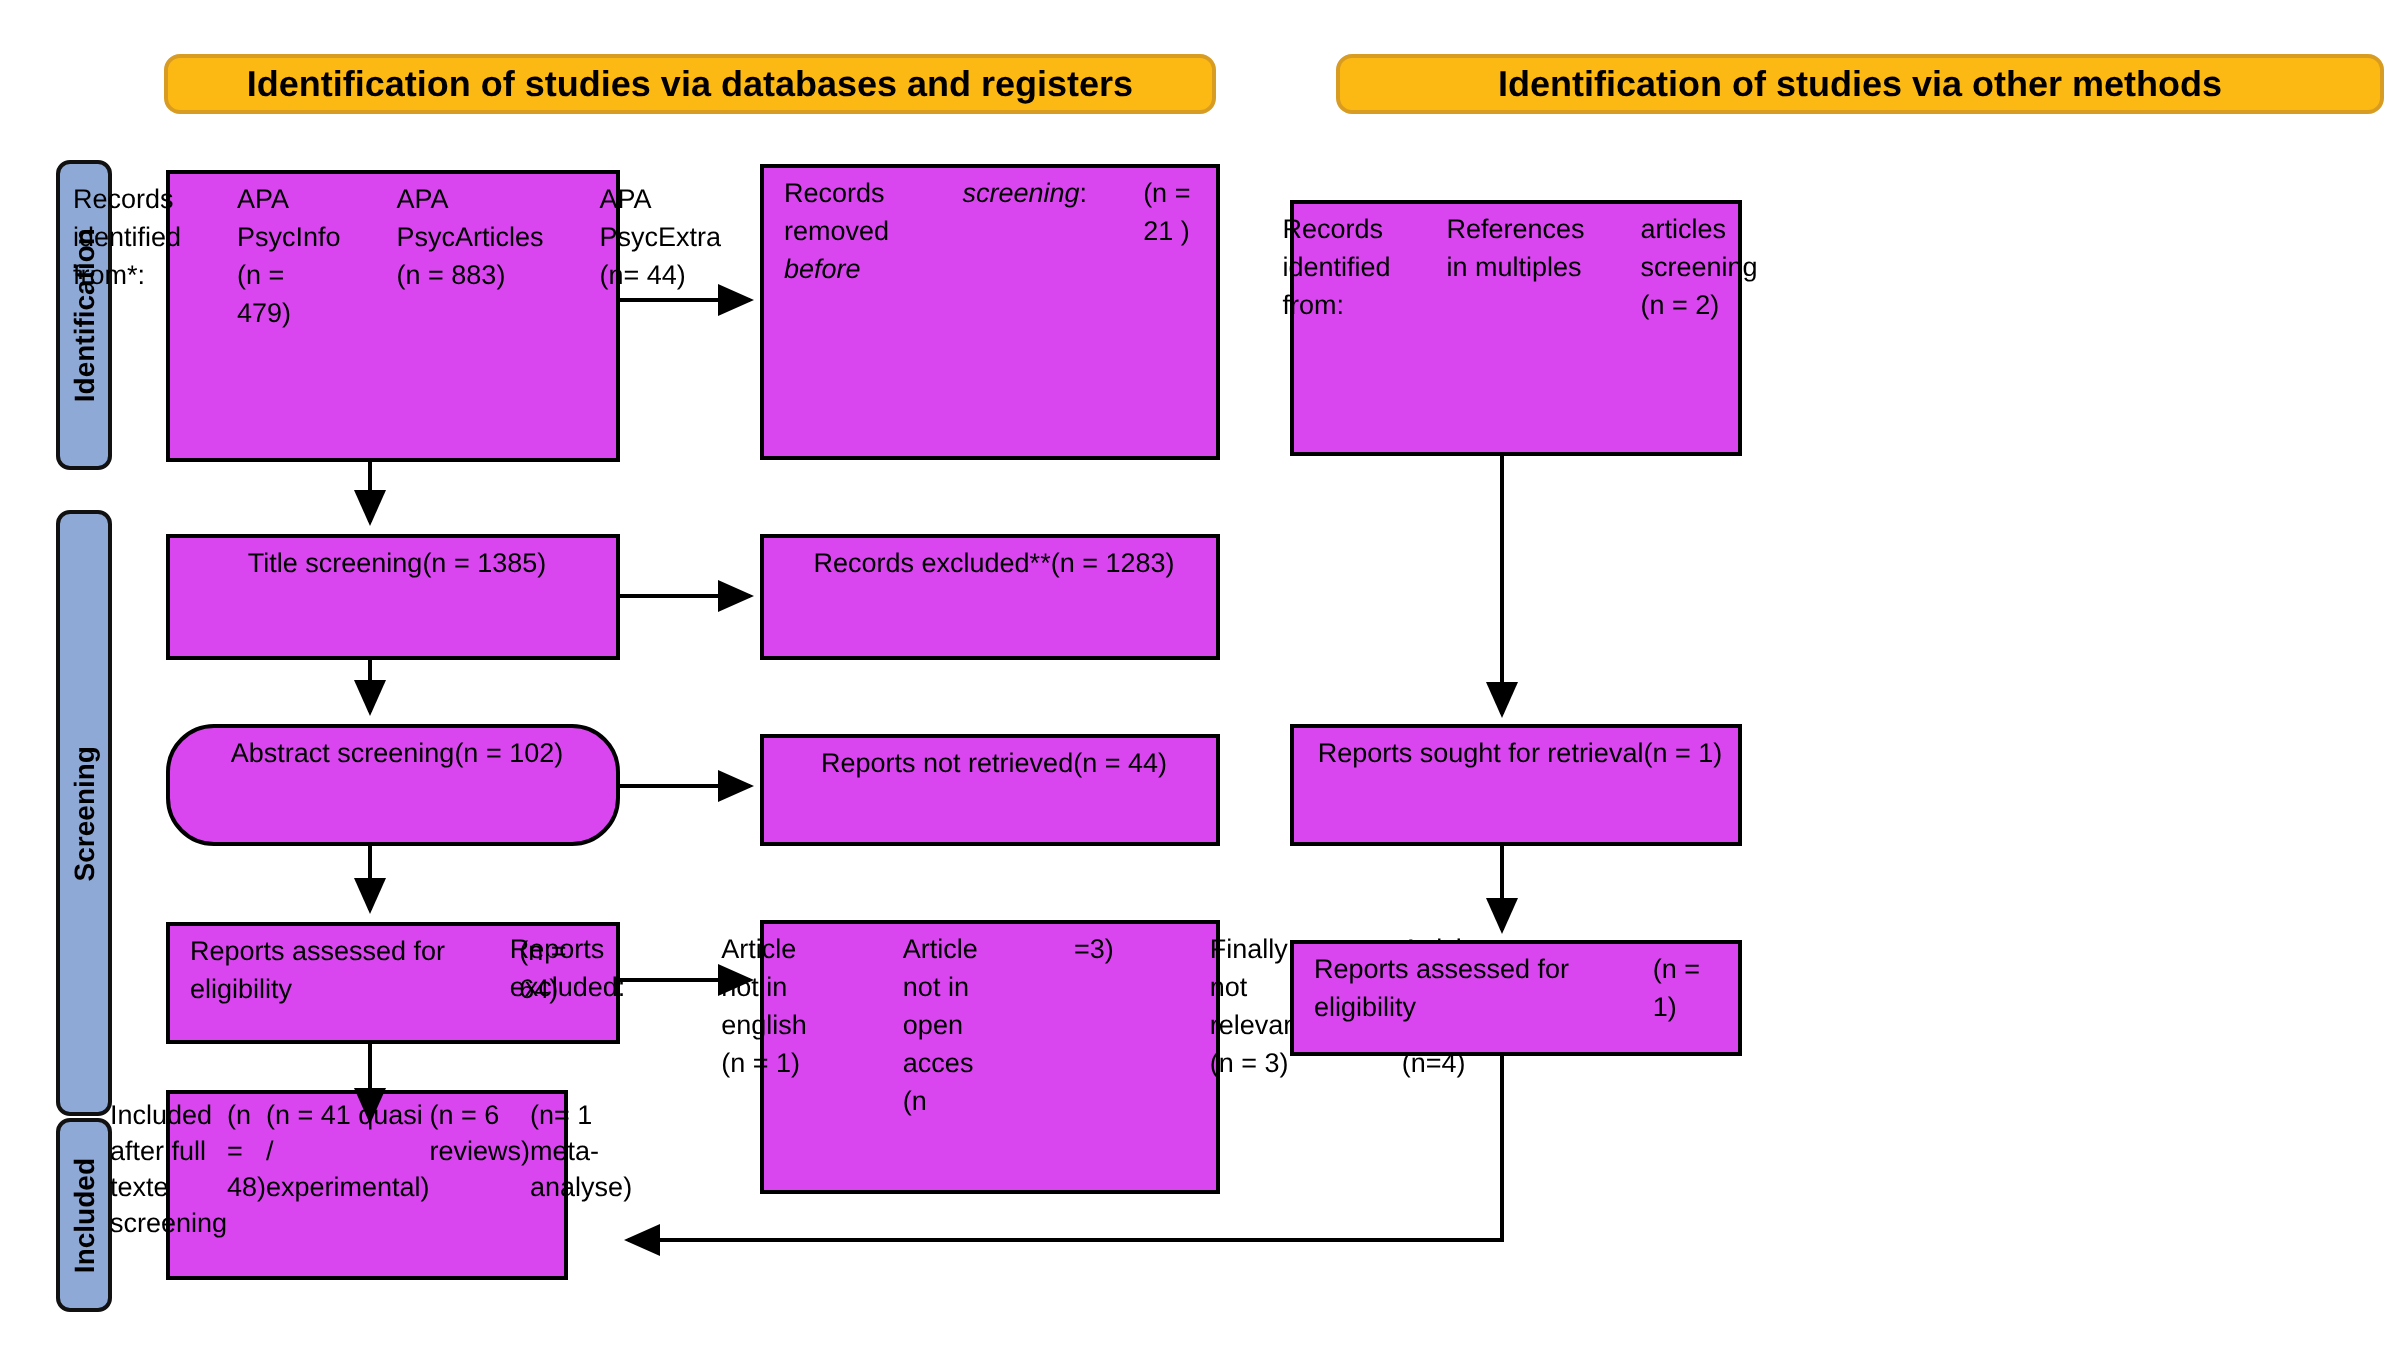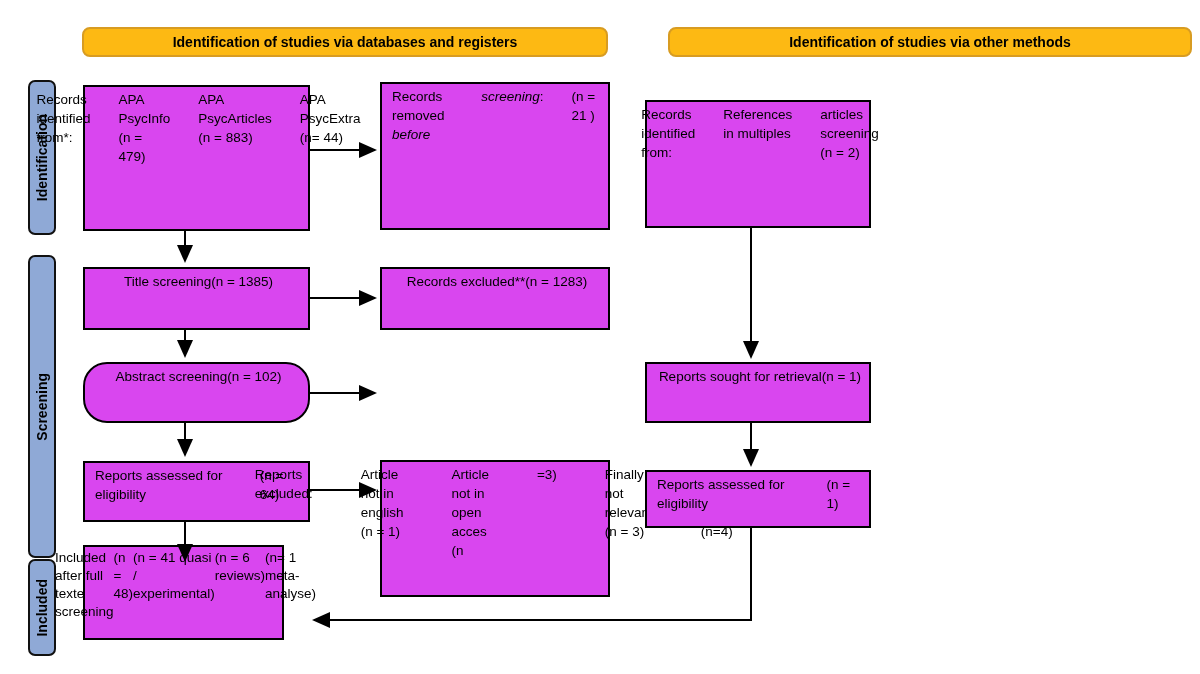--- a/index.html
+++ b/index.html
@@ -10,21 +10,21 @@
   }
   html,body{margin:0;padding:0;background:#ffffff;}
   #canvas{
     position:relative;width:1200px;height:674px;background:#ffffff;
     font-family:"Liberation Sans", sans-serif;color:#000;overflow:hidden;
   }
   .banner{
     position:absolute;height:30px;border:2px solid var(--banner-border);
     background:var(--banner-fill);border-radius:8px;
     display:flex;align-items:center;justify-content:center;
-    font-weight:bold;font-size:14px;box-sizing:border-box;
+    font-weight:bold;font-size:18px;box-sizing:border-box;
   }
   .banner-left{left:82px;top:27px;width:526px;}
   .banner-right{left:650px;top:27px;width:524px;margin-left:18px;}
   .stage{
     position:absolute;left:28px;width:28px;border:2px solid #111;
     background:var(--sidebar-fill);border-radius:7px;box-sizing:border-box;
     display:flex;align-items:center;justify-content:center;
     font-weight:bold;font-size:14px;
   }
   .stage span{writing-mode:vertical-rl;transform:rotate(180deg);white-space:nowrap;}
@@ -94,20 +94,24 @@
       <div class="line"><span>(n = 1385)</span></div>
     </div>
   <div class="box" id="b5">
       <div class="line"><span>Records excluded**</span></div>
       <div class="line"><span>(n = 1283)</span></div>
     </div>
   <div class="box" id="b6">
       <div class="line"><span>Abstract screening</span></div>
       <div class="line"><span>(n = 102)</span></div>
     </div>
+  <div class="box" id="b7">
+      <div class="line"><span>Reports not retrieved</span></div>
+      <div class="line"><span>(n = 44)</span></div>
+    </div>
   <div class="box" id="b8">
       <div class="line"><span>Reports sought for retrieval</span></div>
       <div class="line"><span>(n = 1)</span></div>
     </div>
   <div class="box" id="b9">
       <div class="line"><span>Reports assessed for eligibility</span></div>
       <div class="line"><span>(n = 64)</span></div>
     </div>
   <div class="box" id="b10">
       <div class="line"><span>Reports excluded:</span></div>

